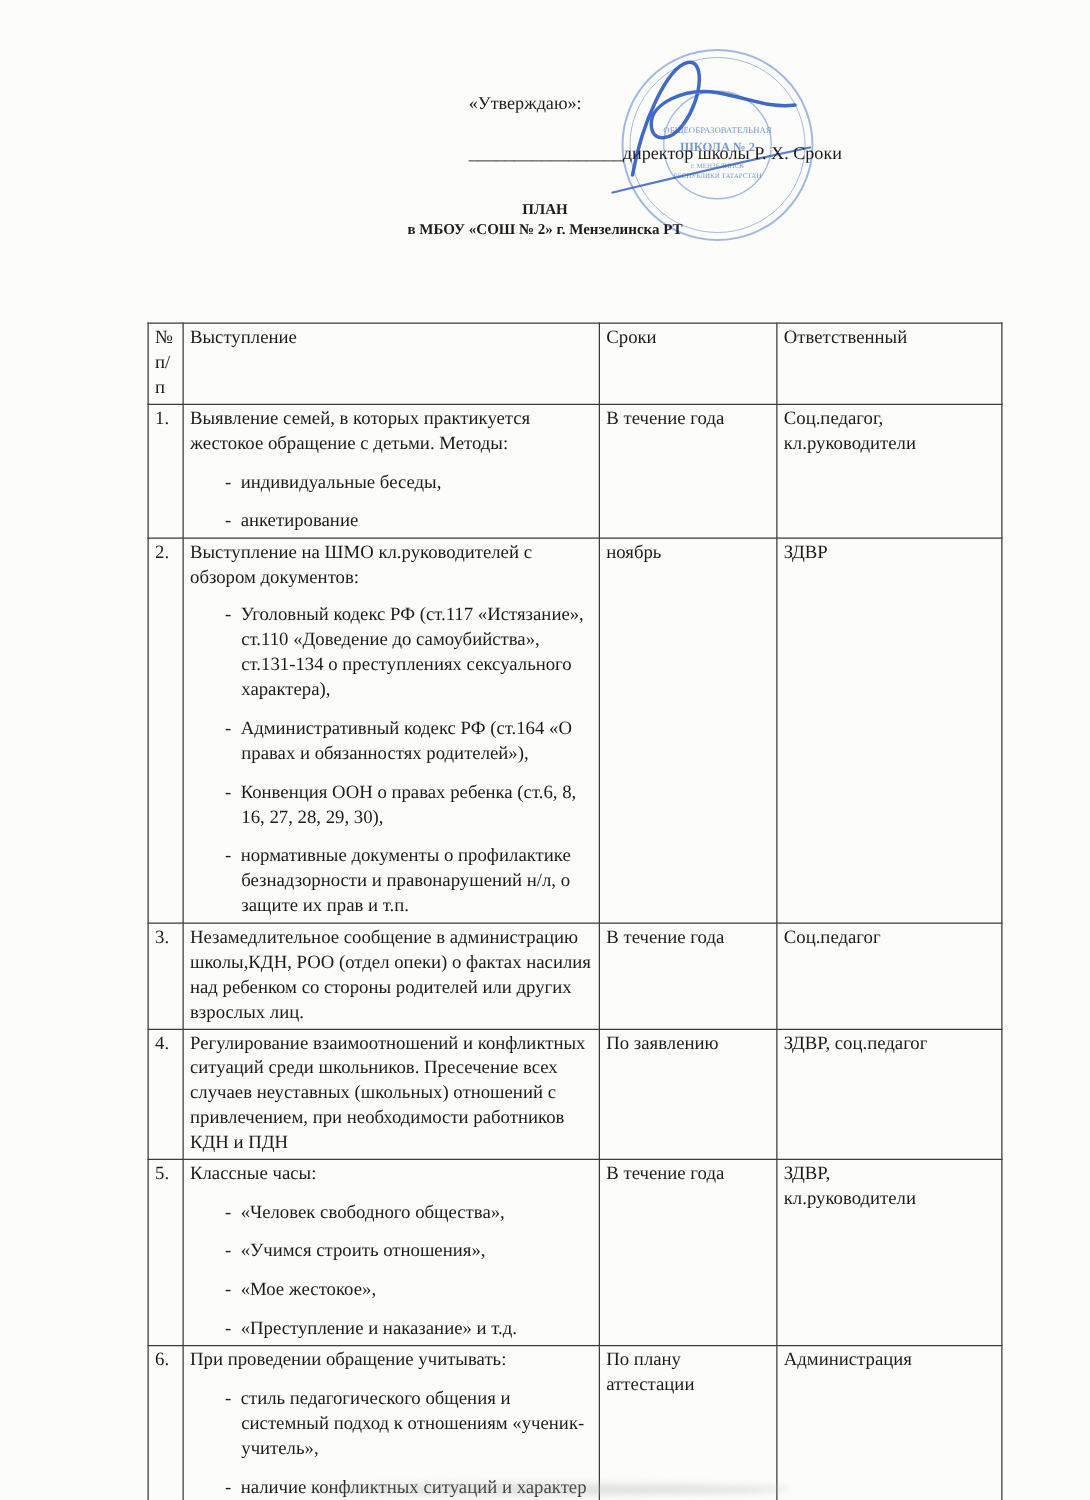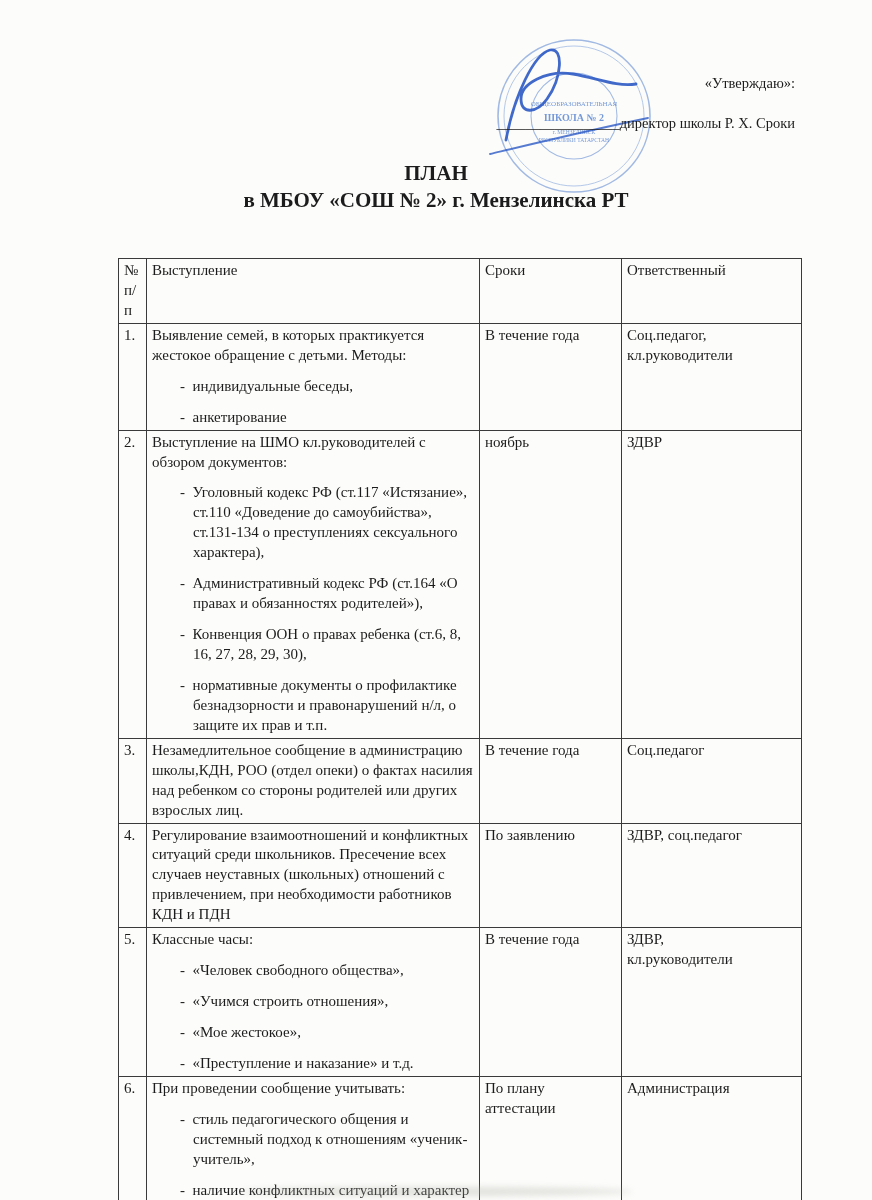--- a/index.html
+++ b/index.html
@@ -15,21 +15,21 @@
     color: #1c1c1c;
     overflow: hidden;
   }
 
   
   .approval {
     position: absolute;
     top: 74px;
     right: 77px;
     width: 420px;
-    text-align: right;
+    text-align: left;
     font-size: 14.5px;
     line-height: 1.35;
   }
   .approval .line-director { margin-top: 20px; }
   .approval .line-date { margin-top: 6px; letter-spacing: 0.2px; }
   .hand {
     color: #2b59c4;
     font-style: italic;
     font-weight: bold;
     font-family: "DejaVu Serif", serif;
@@ -46,21 +46,21 @@
   }
 
   
   .title-block {
     position: absolute;
     top: 160px;
     left: 0;
     width: 100%;
     text-align: center;
     font-weight: bold;
-    font-size: 21px;
+    font-size: 12px;
     line-height: 1.3;
   }
 
   
   .plan-table {
     position: absolute;
     top: 258px;
     left: 118px;
     width: 683px;
     border-collapse: collapse;
@@ -211,21 +211,21 @@
             </div>
       </td>
       <td class="c-time pre">В течение года</td>
       <td class="c-resp pre">ЗДВР,
 кл.руководители</td>
     </tr>
 
     <tr>
       <td class="c-num">6.</td>
       <td class="c-act">
-        <div>При проведении сообщение учитывать:</div>
+        <div>При проведении обращение учитывать:</div>
         <div class="bullets">
               <div class="bullet">стиль педагогического общения и системный подход к отношениям «ученик-учитель»,</div>
               <div class="bullet">наличие конфликтных ситуаций и характер поведения в них.</div>
             </div>
       </td>
       <td class="c-time pre">По плану
 аттестации</td>
       <td class="c-resp pre">Администрация</td>
     </tr>
   </tbody>

